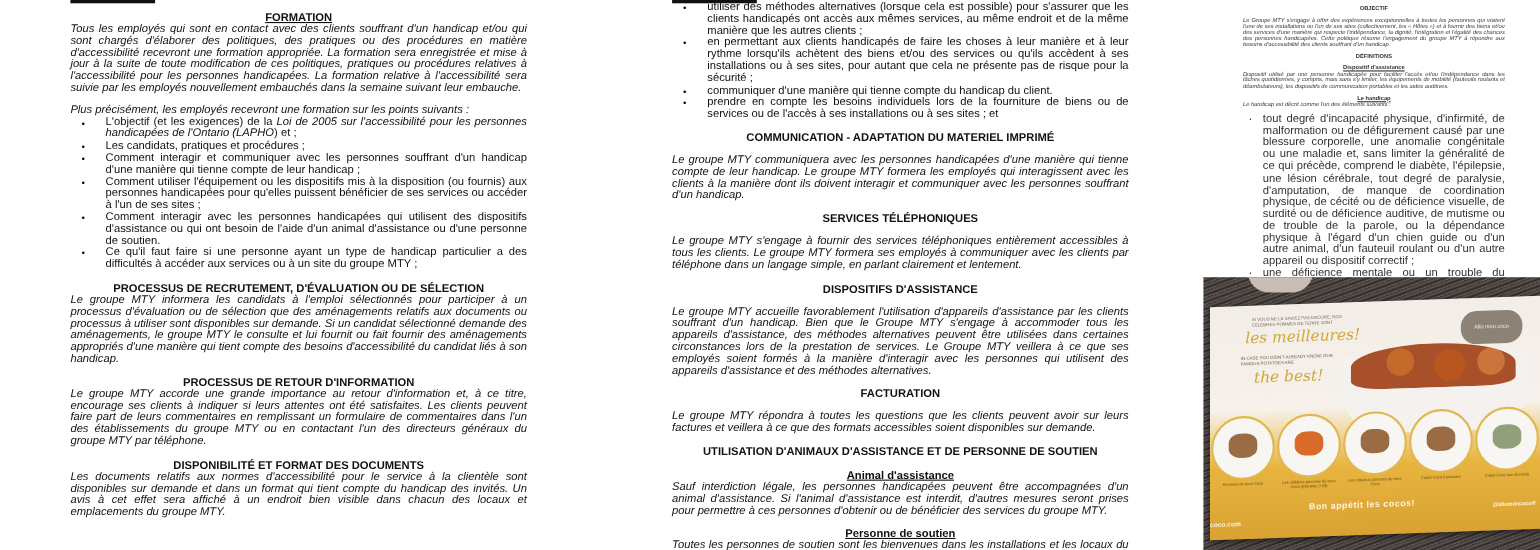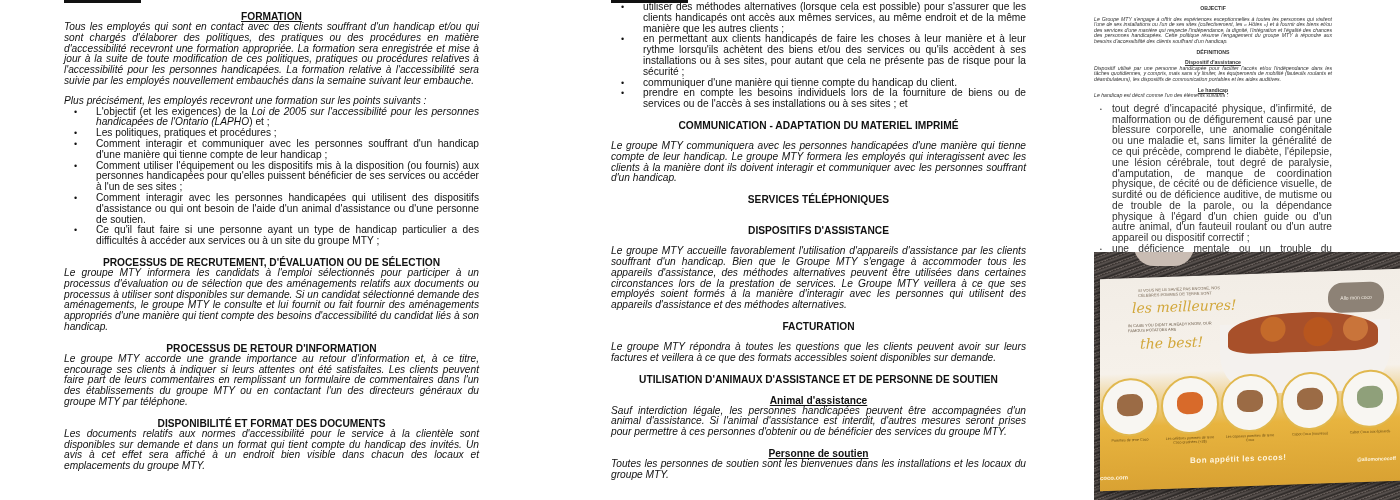--- a/index.html
+++ b/index.html
@@ -3,21 +3,21 @@
 <meta charset="utf-8">
 <style>
   html, body { margin: 0; padding: 0; }
   body {
     width: 1400px; height: 500px; overflow: hidden; background: #ffffff;
     position: relative; font-family: "Liberation Sans", sans-serif; color: #111;
   }
   .col { position: absolute; top: 0; }
   .col-left { left: 64px; width: 415px; }
   .col-mid { left: 611px; width: 415px; }
-  .col-right { left: 1094px; width: 238px; }
+  .col-right { left: 1130px; width: 238px; }
   .blackbar { position: absolute; top: 0; height: 3px; background: #111; }
   .p { font-size: 10.2px; line-height: 10.8px; text-align: justify; margin: 0; font-style: italic; }
   .h { font-size: 10.2px; line-height: 11px; font-weight: bold; margin: 0; text-align: center; }
   .h.u { text-decoration: underline; }
   .gap-s { height: 9px; }
   .gap-m { height: 10px; }
   ul.bul { margin: 0; padding: 0 0 0 32px; list-style: none; }
   ul.bul li { position: relative; font-size: 10.2px; line-height: 10.8px; text-align: justify; }
   ul.bul li::before { content: "\2022"; position: absolute; left: -22px; font-size: 9px; }
   
@@ -58,21 +58,21 @@
 <body>
 
 <div class="blackbar" style="left:64px;width:77px;"></div>
 <div class="col col-left" style="top:11px;">
   <p class="h u">FORMATION</p>
   <p class="p">Tous les employés qui sont en contact avec des clients souffrant d'un handicap et/ou qui sont chargés d'élaborer des politiques, des pratiques ou des procédures en matière d'accessibilité recevront une formation appropriée. La formation sera enregistrée et mise à jour à la suite de toute modification de ces politiques, pratiques ou procédures relatives à l'accessibilité pour les personnes handicapées. La formation relative à l'accessibilité sera suivie par les employés nouvellement embauchés dans la semaine suivant leur embauche.</p>
   <div class="gap-s"></div>
   <p class="p">Plus précisément, les employés recevront une formation sur les points suivants :</p>
   <ul class="bul">
     <li><span>L'objectif (et les exigences) de la </span><i>Loi de 2005 sur l'accessibilité pour les personnes handicapées de l'Ontario (LAPHO</i><span>) et ;</span></li>
-    <li>Les politiques, pratiques et procédures ;</li>
+    <li>Les candidats, pratiques et procédures ;</li>
     <li>Comment interagir et communiquer avec les personnes souffrant d'un handicap d'une manière qui tienne compte de leur handicap ;</li>
     <li>Comment utiliser l'équipement ou les dispositifs mis à la disposition (ou fournis) aux personnes handicapées pour qu'elles puissent bénéficier de ses services ou accéder à l'un de ses sites ;</li>
     <li>Comment interagir avec les personnes handicapées qui utilisent des dispositifs d'assistance ou qui ont besoin de l'aide d'un animal d'assistance ou d'une personne de soutien.</li>
     <li>Ce qu'il faut faire si une personne ayant un type de handicap particulier a des difficultés à accéder aux services ou à un site du groupe MTY ;</li>
   </ul>
   <div class="gap-m"></div>
   <p class="h">PROCESSUS DE RECRUTEMENT, D'ÉVALUATION OU DE SÉLECTION</p>
   <p class="p">Le groupe MTY informera les candidats à l'emploi sélectionnés pour participer à un processus d'évaluation ou de sélection que des aménagements relatifs aux documents ou processus à utiliser sont disponibles sur demande. Si un candidat sélectionné demande des aménagements, le groupe MTY le consulte et lui fournit ou fait fournir des aménagements appropriés d'une manière qui tient compte des besoins d'accessibilité du candidat liés à son handicap.</p>
   <div class="gap-m"></div>
   <p class="h">PROCESSUS DE RETOUR D'INFORMATION</p>
@@ -93,20 +93,21 @@
     <li>communiquer d'une manière qui tienne compte du handicap du client.</li>
     <li>prendre en compte les besoins individuels lors de la fourniture de biens ou de services ou de l'accès à ses installations ou à ses sites ; et</li>
   </ul>
   <div class="gap-m"></div>
   <p class="h">COMMUNICATION - ADAPTATION DU MATERIEL IMPRIMÉ</p>
   <div class="gap-m"></div>
   <p class="p">Le groupe MTY communiquera avec les personnes handicapées d'une manière qui tienne compte de leur handicap. Le groupe MTY formera les employés qui interagissent avec les clients à la manière dont ils doivent interagir et communiquer avec les personnes souffrant d'un handicap.</p>
   <div class="gap-m"></div>
   <p class="h">SERVICES TÉLÉPHONIQUES</p>
   <div class="gap-m"></div>
+  <p class="p">Le groupe MTY s'engage à fournir des services téléphoniques entièrement accessibles à tous les clients. Le groupe MTY formera ses employés à communiquer avec les clients par téléphone dans un langage simple, en parlant clairement et lentement.</p>
   <div class="gap-m"></div>
   <p class="h">DISPOSITIFS D'ASSISTANCE</p>
   <div class="gap-m"></div>
   <p class="p">Le groupe MTY accueille favorablement l'utilisation d'appareils d'assistance par les clients souffrant d'un handicap. Bien que le Groupe MTY s'engage à accommoder tous les appareils d'assistance, des méthodes alternatives peuvent être utilisées dans certaines circonstances lors de la prestation de services. Le Groupe MTY veillera à ce que ses employés soient formés à la manière d'interagir avec les personnes qui utilisent des appareils d'assistance et des méthodes alternatives.</p>
   <div class="gap-m"></div>
   <p class="h">FACTURATION</p>
   <div class="gap-m"></div>
   <p class="p">Le groupe MTY répondra à toutes les questions que les clients peuvent avoir sur leurs factures et veillera à ce que des formats accessibles soient disponibles sur demande.</p>
   <div class="gap-m"></div>
   <p class="h">UTILISATION D'ANIMAUX D'ASSISTANCE ET DE PERSONNE DE SOUTIEN</p>

